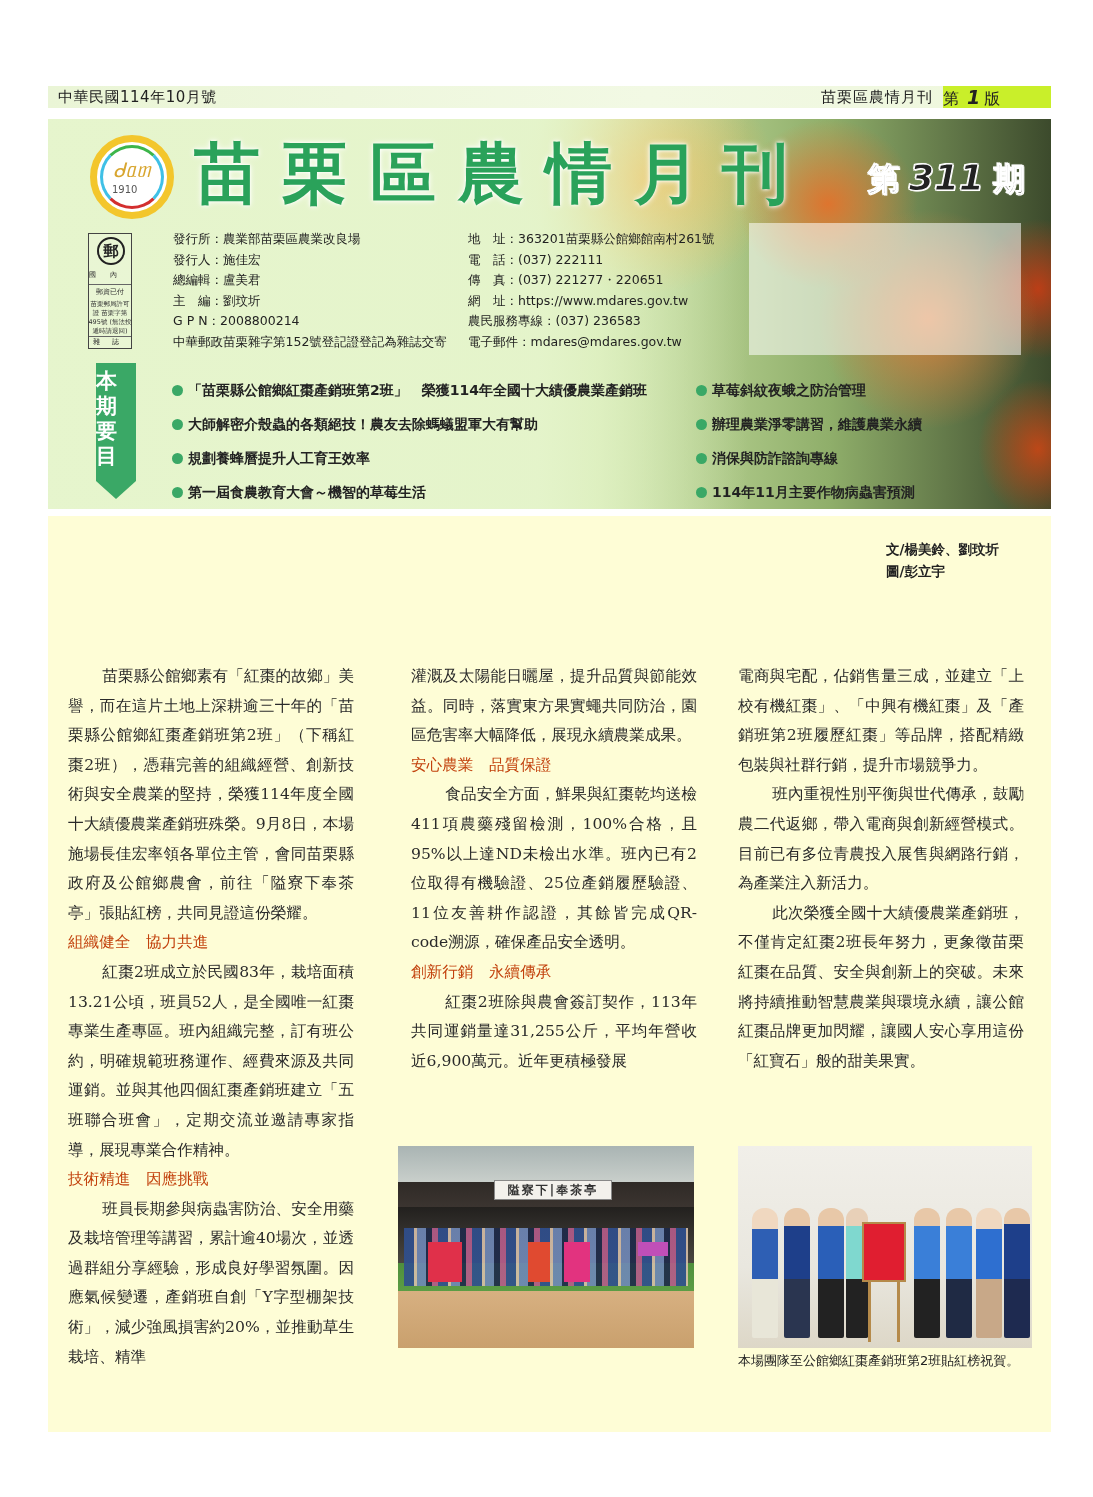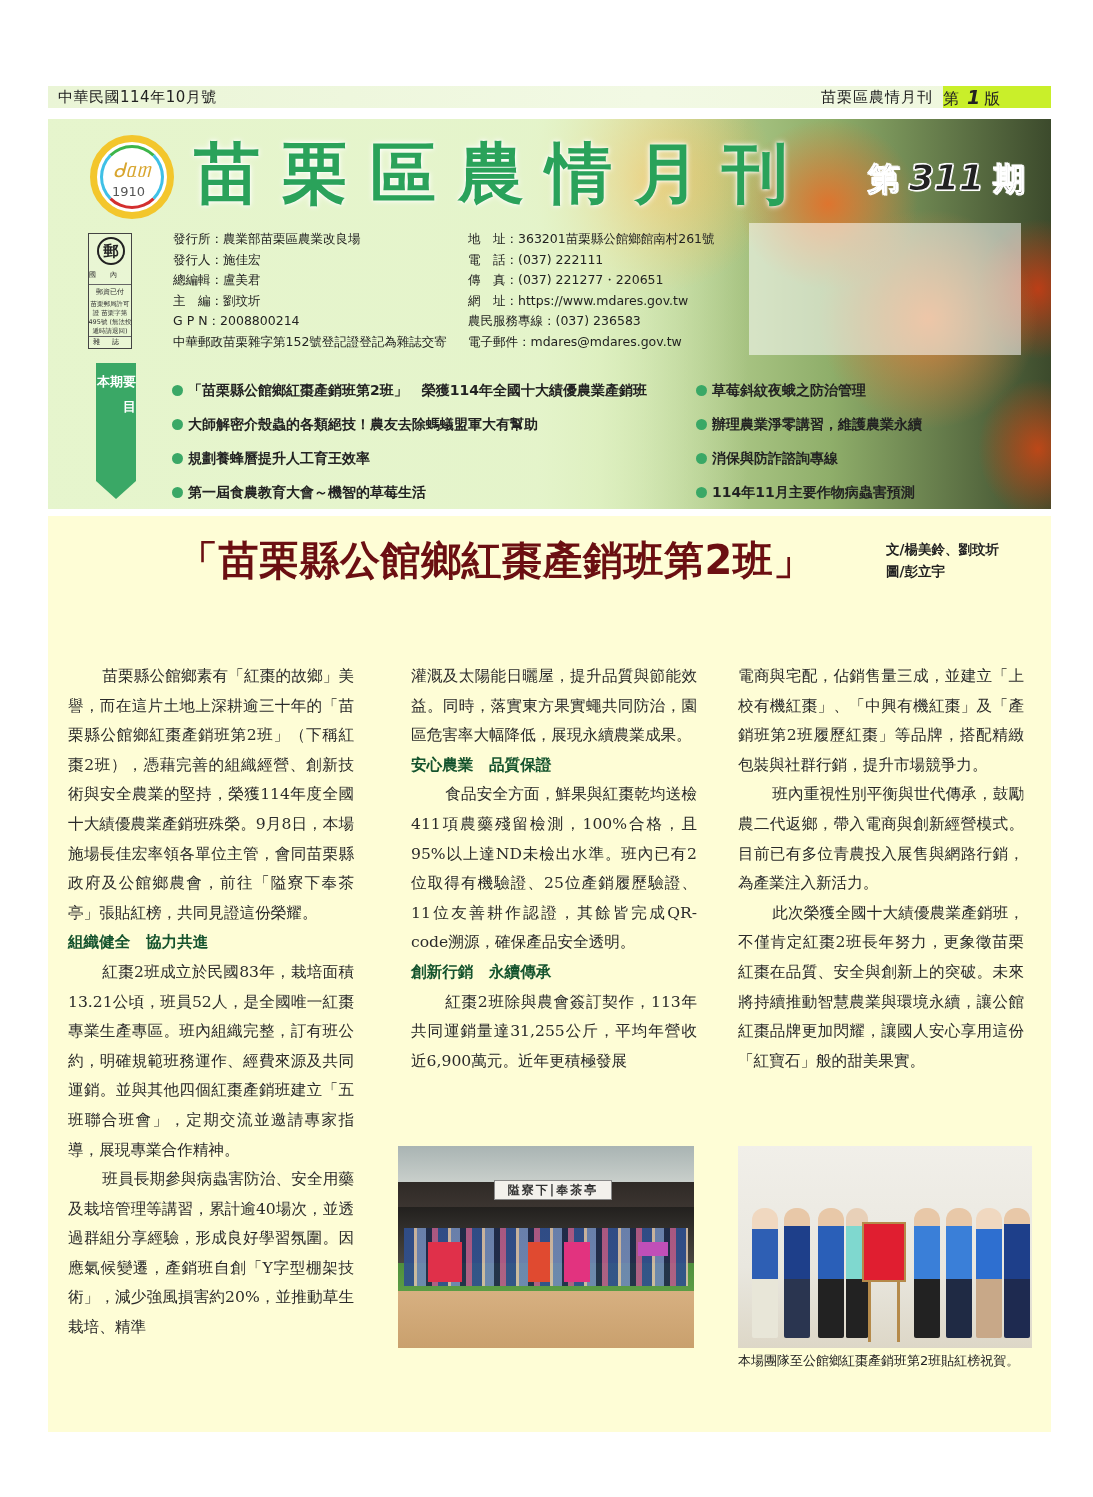--- a/index.html
+++ b/index.html
@@ -25,41 +25,41 @@
         radial-gradient(ellipse 60px 70px at 990px 330px, rgba(210,70,20,0.85), rgba(210,70,20,0) 100%),
         linear-gradient(90deg, #e4f3c9 0%, #dcefbe 35%, #cfe6a9 55%, #8fae6a 78%, #3c4a2c 100%);
     }
     .mast .wash { position: absolute; left: 0; top: 0; width: 700px; height: 390px;
       background: linear-gradient(90deg, rgba(230,245,205,0.96) 0%, rgba(230,245,205,0.9) 70%, rgba(230,245,205,0) 100%); }
     .logo { position: absolute; left: 42px; top: 16px; width: 84px; height: 84px; border-radius: 50%;
       background: #fff; border: 7px solid #f3c62c; }
     .logo .ring { position: absolute; left: 3px; top: 3px; width: 64px; height: 64px; border-radius: 50%;
       border: 3px solid; border-color: #3cb54a #3fc0e6 #d32f2f #3fc0e6; }
     .logo .glyph { position: absolute; left: 16px; top: 16px; font-size: 20px; color: #d8a630; font-family: "DejaVu Serif", serif; font-style: italic; }
-    .logo .yr { position: absolute; left: 15px; top: 42px; font-size: 13px; color: #555; }
+    .logo .yr { position: absolute; left: 15px; top: 42px; font-size: 10px; color: #555; }
     .title { position: absolute; left: 146px; top: 10px; font-size: 66px; color: #2aa25a; letter-spacing: 22px;
       font-family: "DejaVu Serif", serif; font-weight: bold; text-shadow: 0 0 3px #fff, 0 0 6px #fff; }
     .issue { position: absolute; left: 820px; top: 38px; font-size: 32px; font-weight: 900; color: #222;
       -webkit-text-stroke: 1px #fff; text-shadow: 0 0 2px #fff, 1px 1px 0 #fff, -1px -1px 0 #fff; }
     .issue b { font-style: italic; font-size: 36px; margin: 0 9px; }
 
     .postbox { position: absolute; left: 40px; top: 114px; width: 44px; height: 116px; border: 1px solid #444; background: rgba(255,255,255,0.15); }
     .postbox .stamp { position: absolute; left: 8px; top: 3px; width: 28px; height: 28px; border: 2px solid #222; border-radius: 50%;
       font-size: 15px; line-height: 24px; text-align: center; font-weight: bold; color: #222; }
     .postbox .r1 { position: absolute; left: 0; top: 36px; width: 42px; text-align: center; font-size: 7px; color: #333; letter-spacing: 14px; }
     .postbox .r2 { position: absolute; left: 0; top: 50px; width: 42px; text-align: center; font-size: 7px; color: #333; border-top: 1px solid #666; padding-top: 2px; }
     .postbox .r3 { position: absolute; left: -1px; top: 66px; width: 44px; text-align: center; font-size: 6.5px; color: #333; line-height: 9px; }
     .postbox .r4 { position: absolute; left: 0; top: 102px; width: 42px; text-align: right; font-size: 7px; color: #333; border-top: 1px solid #666; letter-spacing: 12px; }
 
     .pubinfo { position: absolute; left: 125px; top: 110px; font-size: 12.5px; color: #222; line-height: 20.6px; }
     .contact { position: absolute; left: 420px; top: 110px; font-size: 12.5px; color: #222; line-height: 20.6px; }
     .whitebox { position: absolute; left: 701px; top: 104px; width: 272px; height: 132px; background: rgba(255,255,255,0.55); }
 
     .toc-tab { position: absolute; left: 48px; top: 244px; width: 40px; height: 118px; background: #3aa866; color: #fff;
-      font-size: 13px; font-weight: bold; text-align: right; line-height: 25px; padding-top: 6px; }
+      font-size: 21px; font-weight: bold; text-align: left; line-height: 25px; padding-top: 6px; }
     .toc-tab-arrow { position: absolute; left: 48px; top: 362px; width: 0; height: 0; border-left: 20px solid transparent; border-right: 20px solid transparent; border-top: 18px solid #3aa866; }
     .toc { position: absolute; top: 254px; font-size: 14px; font-weight: bold; color: #222; line-height: 34px; }
     .toc.c1 { left: 124px; }
     .toc.c2 { left: 648px; }
     .toc li { list-style: none; white-space: nowrap; }
     .toc li .dot { display: inline-block; width: 11px; height: 11px; border-radius: 50%; background: #3aa866; margin-right: 5px; vertical-align: -1px; }
 
     
     .article { position: absolute; left: 48px; top: 516px; width: 1003px; height: 916px; background: #fefdd6; }
     .headline { position: absolute; left: 130px; top: 18px; font-size: 40px; font-weight: 900; color: #6b0f12; line-height: 52px; letter-spacing: 0.5px; }
@@ -67,21 +67,21 @@
     .headline .l2 { display: block; margin-left: -16px; }
     .byline { position: absolute; left: 838px; top: 22px; font-size: 13.5px; font-weight: bold; color: #222; line-height: 22px; }
 
     .col { position: absolute; top: 146px; width: 286px; font-size: 15.6px; line-height: 29.6px; color: #2a2a2a;
       font-family: "DejaVu Serif", "Liberation Serif", serif; text-align: justify; }
     .col.c1 { left: 20px; }
     .col.c2 { left: 350px; margin-left: 13px; }
     .col.c3 { left: 690px; }
     .col p { text-indent: 2.2em; }
     .col p.cont { text-indent: 0; }
-    .col h3 { font-size: 15.6px; font-weight: bold; font-family: "DejaVu Sans", sans-serif; color: #14532d; line-height: 29.6px; }
+    .col h3 { font-size: 15.6px; font-weight: normal; font-family: "DejaVu Sans", sans-serif; color: #c2410c; line-height: 29.6px; }
 
     .photo { position: absolute; top: 630px; height: 202px; overflow: hidden; }
     .photo.p1 { left: 350px; width: 296px;
       background:
         linear-gradient(180deg, #a9b4b3 0%, #c9cfcb 18%, #2f2a26 18%, #3b3430 30%, #22201e 30%, #4a4640 58%, #4f8f3c 58%, #5c9d45 72%, #d7b081 72%, #c9a06d 100%); }
     .photo.p2 { left: 690px; width: 294px;
       background: linear-gradient(180deg, #f1efe9 0%, #e9e7df 60%, #ddd7c7 100%); }
     .p1 .sign { position: absolute; left: 96px; top: 34px; width: 118px; height: 20px; background: #f3f1ec; border: 1px solid #888;
       font-size: 12px; font-weight: bold; color: #333; text-align: center; line-height: 18px; letter-spacing: 2px; }
     .p1 .crowd { position: absolute; left: 6px; top: 82px; width: 284px; height: 58px;
@@ -159,31 +159,31 @@
   <ul class="toc c2">
     <li><span class="dot"></span><span>草莓斜紋夜蛾之防治管理</span></li>
     <li><span class="dot"></span><span>辦理農業淨零講習，維護農業永續</span></li>
     <li><span class="dot"></span><span>消保與防詐諮詢專線</span></li>
     <li><span class="dot"></span><span>114年11月主要作物病蟲害預測</span></li>
   </ul>
 </div>
 
 <div class="article">
   <h1 class="headline">
-    <span class="l1">「苗栗縣公館鄉紅棗產銷班第2班」</span>
   </h1>
   <div class="byline">
     <div>文/楊美鈴、劉玟圻</div>
     <div>圖/彭立宇</div>
   </div>
 
   <div class="col c1">
     <p>苗栗縣公館鄉素有「紅棗的故鄉」美譽，而在這片土地上深耕逾三十年的「苗栗縣公館鄉紅棗產銷班第2班」（下稱紅棗2班），憑藉完善的組織經營、創新技術與安全農業的堅持，榮獲114年度全國十大績優農業產銷班殊榮。9月8日，本場施場長佳宏率領各單位主管，會同苗栗縣政府及公館鄉農會，前往「隘寮下奉茶亭」張貼紅榜，共同見證這份榮耀。</p>
     <h3>組織健全　協力共進</h3>
     <p>紅棗2班成立於民國83年，栽培面積13.21公頃，班員52人，是全國唯一紅棗專業生產專區。班內組織完整，訂有班公約，明確規範班務運作、經費來源及共同運銷。並與其他四個紅棗產銷班建立「五班聯合班會」，定期交流並邀請專家指導，展現專業合作精神。</p>
+    <h3>技術精進　因應挑戰</h3>
     <p>班員長期參與病蟲害防治、安全用藥及栽培管理等講習，累計逾40場次，並透過群組分享經驗，形成良好學習氛圍。因應氣候變遷，產銷班自創「Y字型棚架技術」，減少強風損害約20%，並推動草生栽培、精準</p>
   </div>
 
   <div class="col c2">
     <p class="cont">灌溉及太陽能日曬屋，提升品質與節能效益。同時，落實東方果實蠅共同防治，園區危害率大幅降低，展現永續農業成果。</p>
     <h3>安心農業　品質保證</h3>
     <p>食品安全方面，鮮果與紅棗乾均送檢411項農藥殘留檢測，100%合格，且95%以上達ND未檢出水準。班內已有2位取得有機驗證、25位產銷履歷驗證、11位友善耕作認證，其餘皆完成QR-code溯源，確保產品安全透明。</p>
     <h3>創新行銷　永續傳承</h3>
     <p>紅棗2班除與農會簽訂契作，113年共同運銷量達31,255公斤，平均年營收近6,900萬元。近年更積極發展</p>
   </div>

